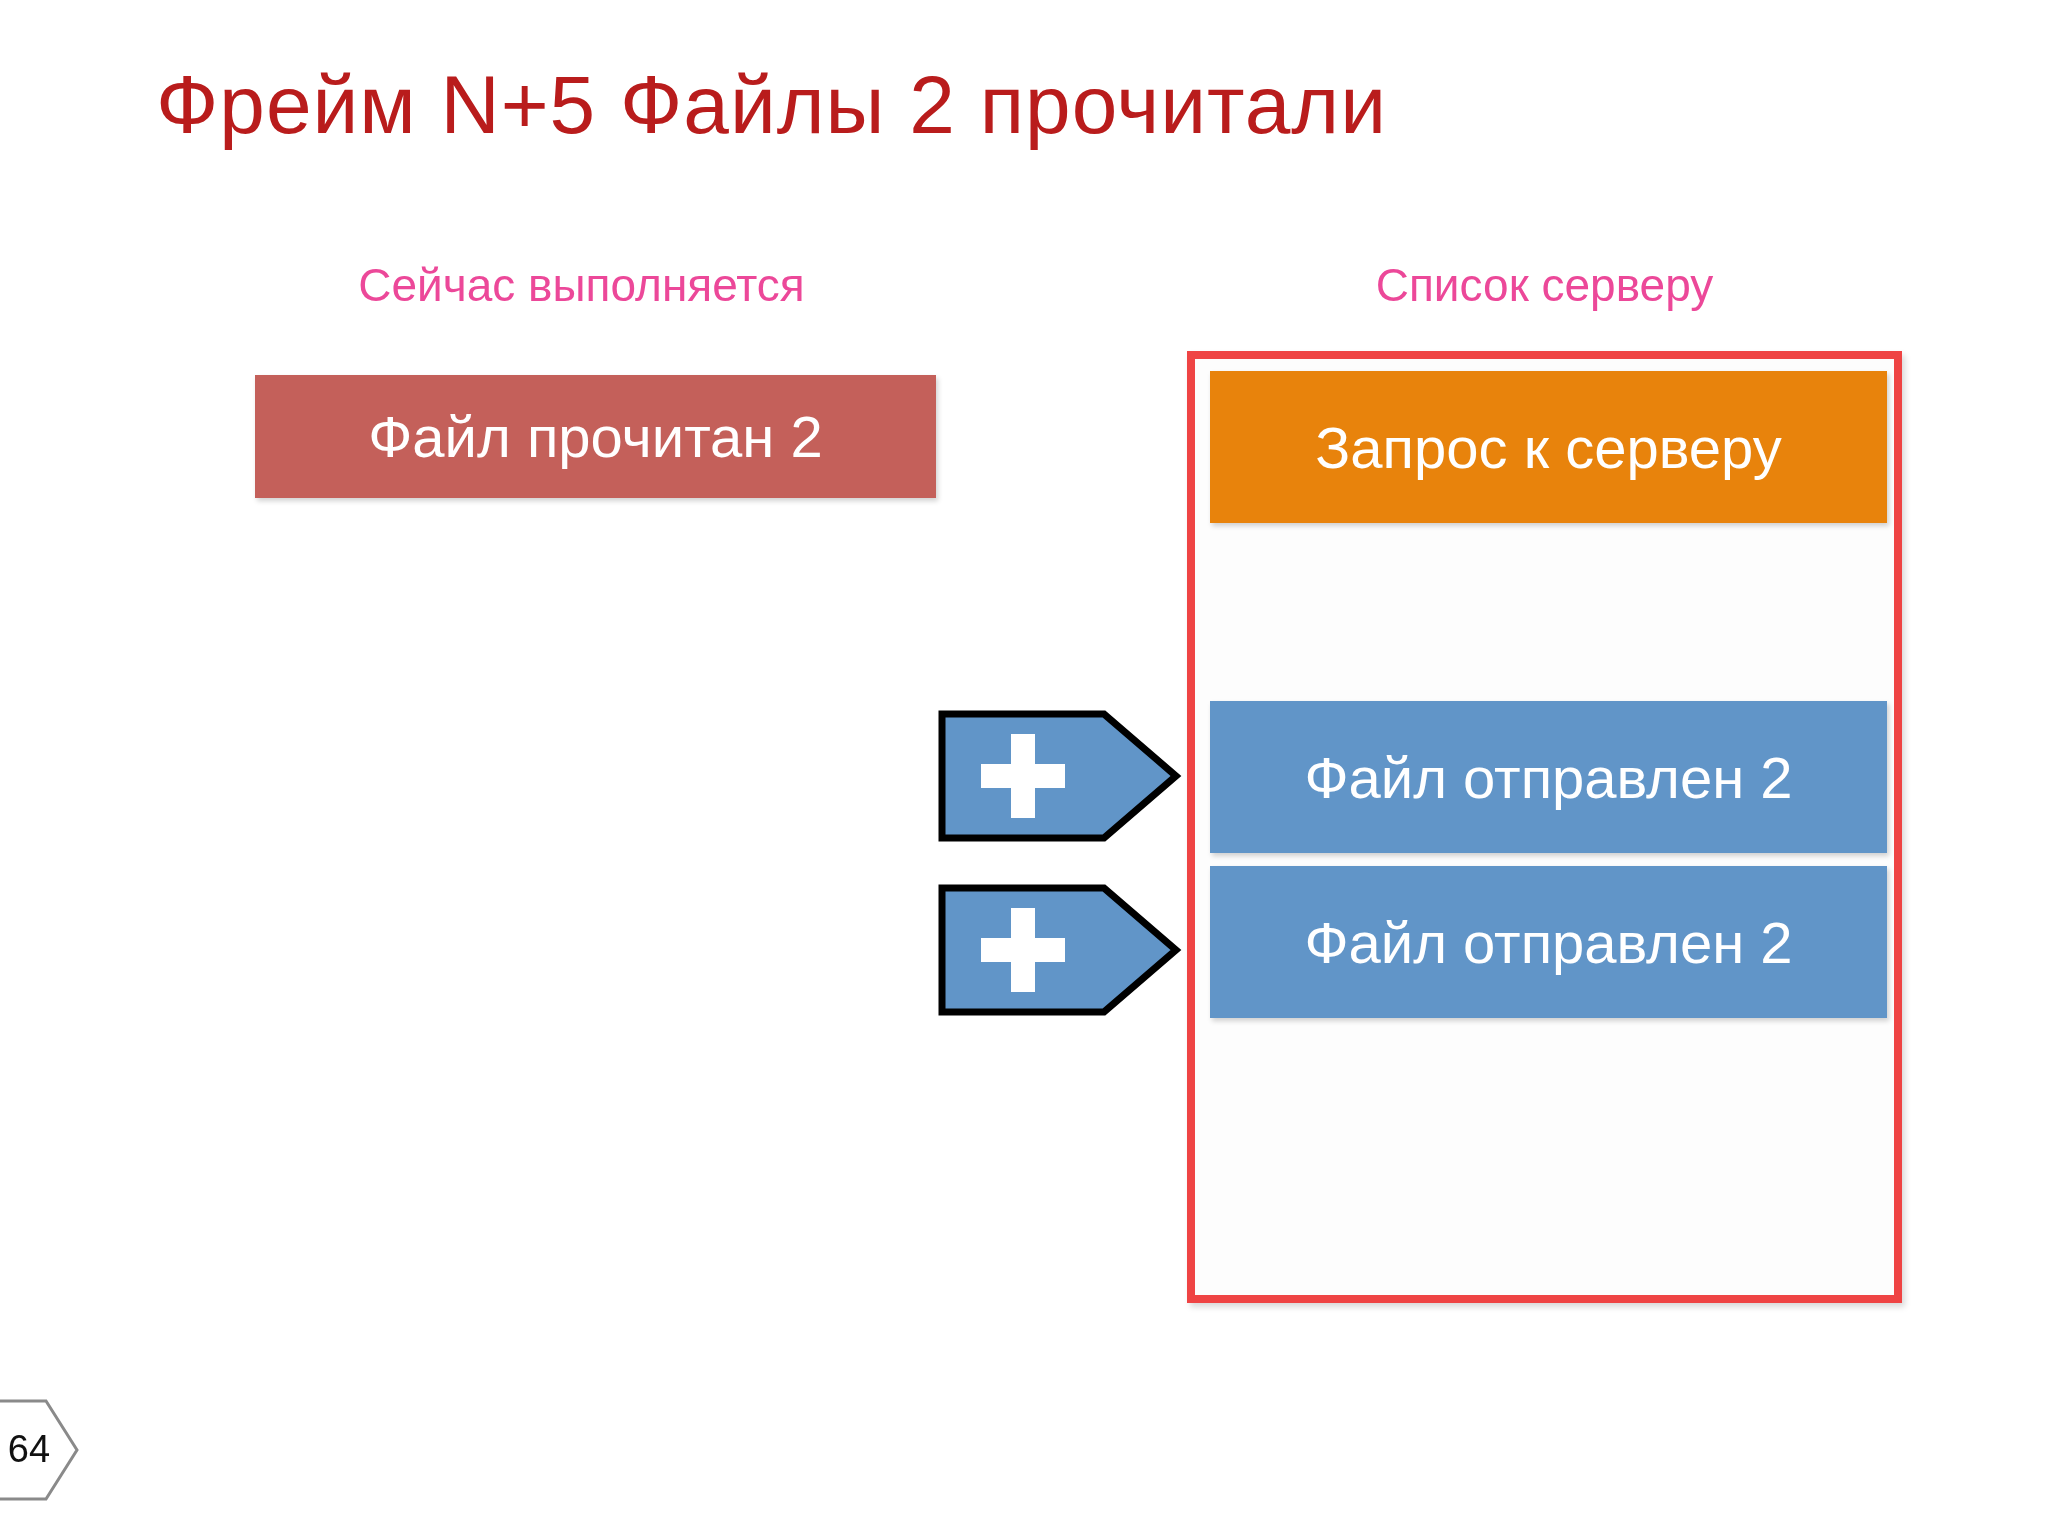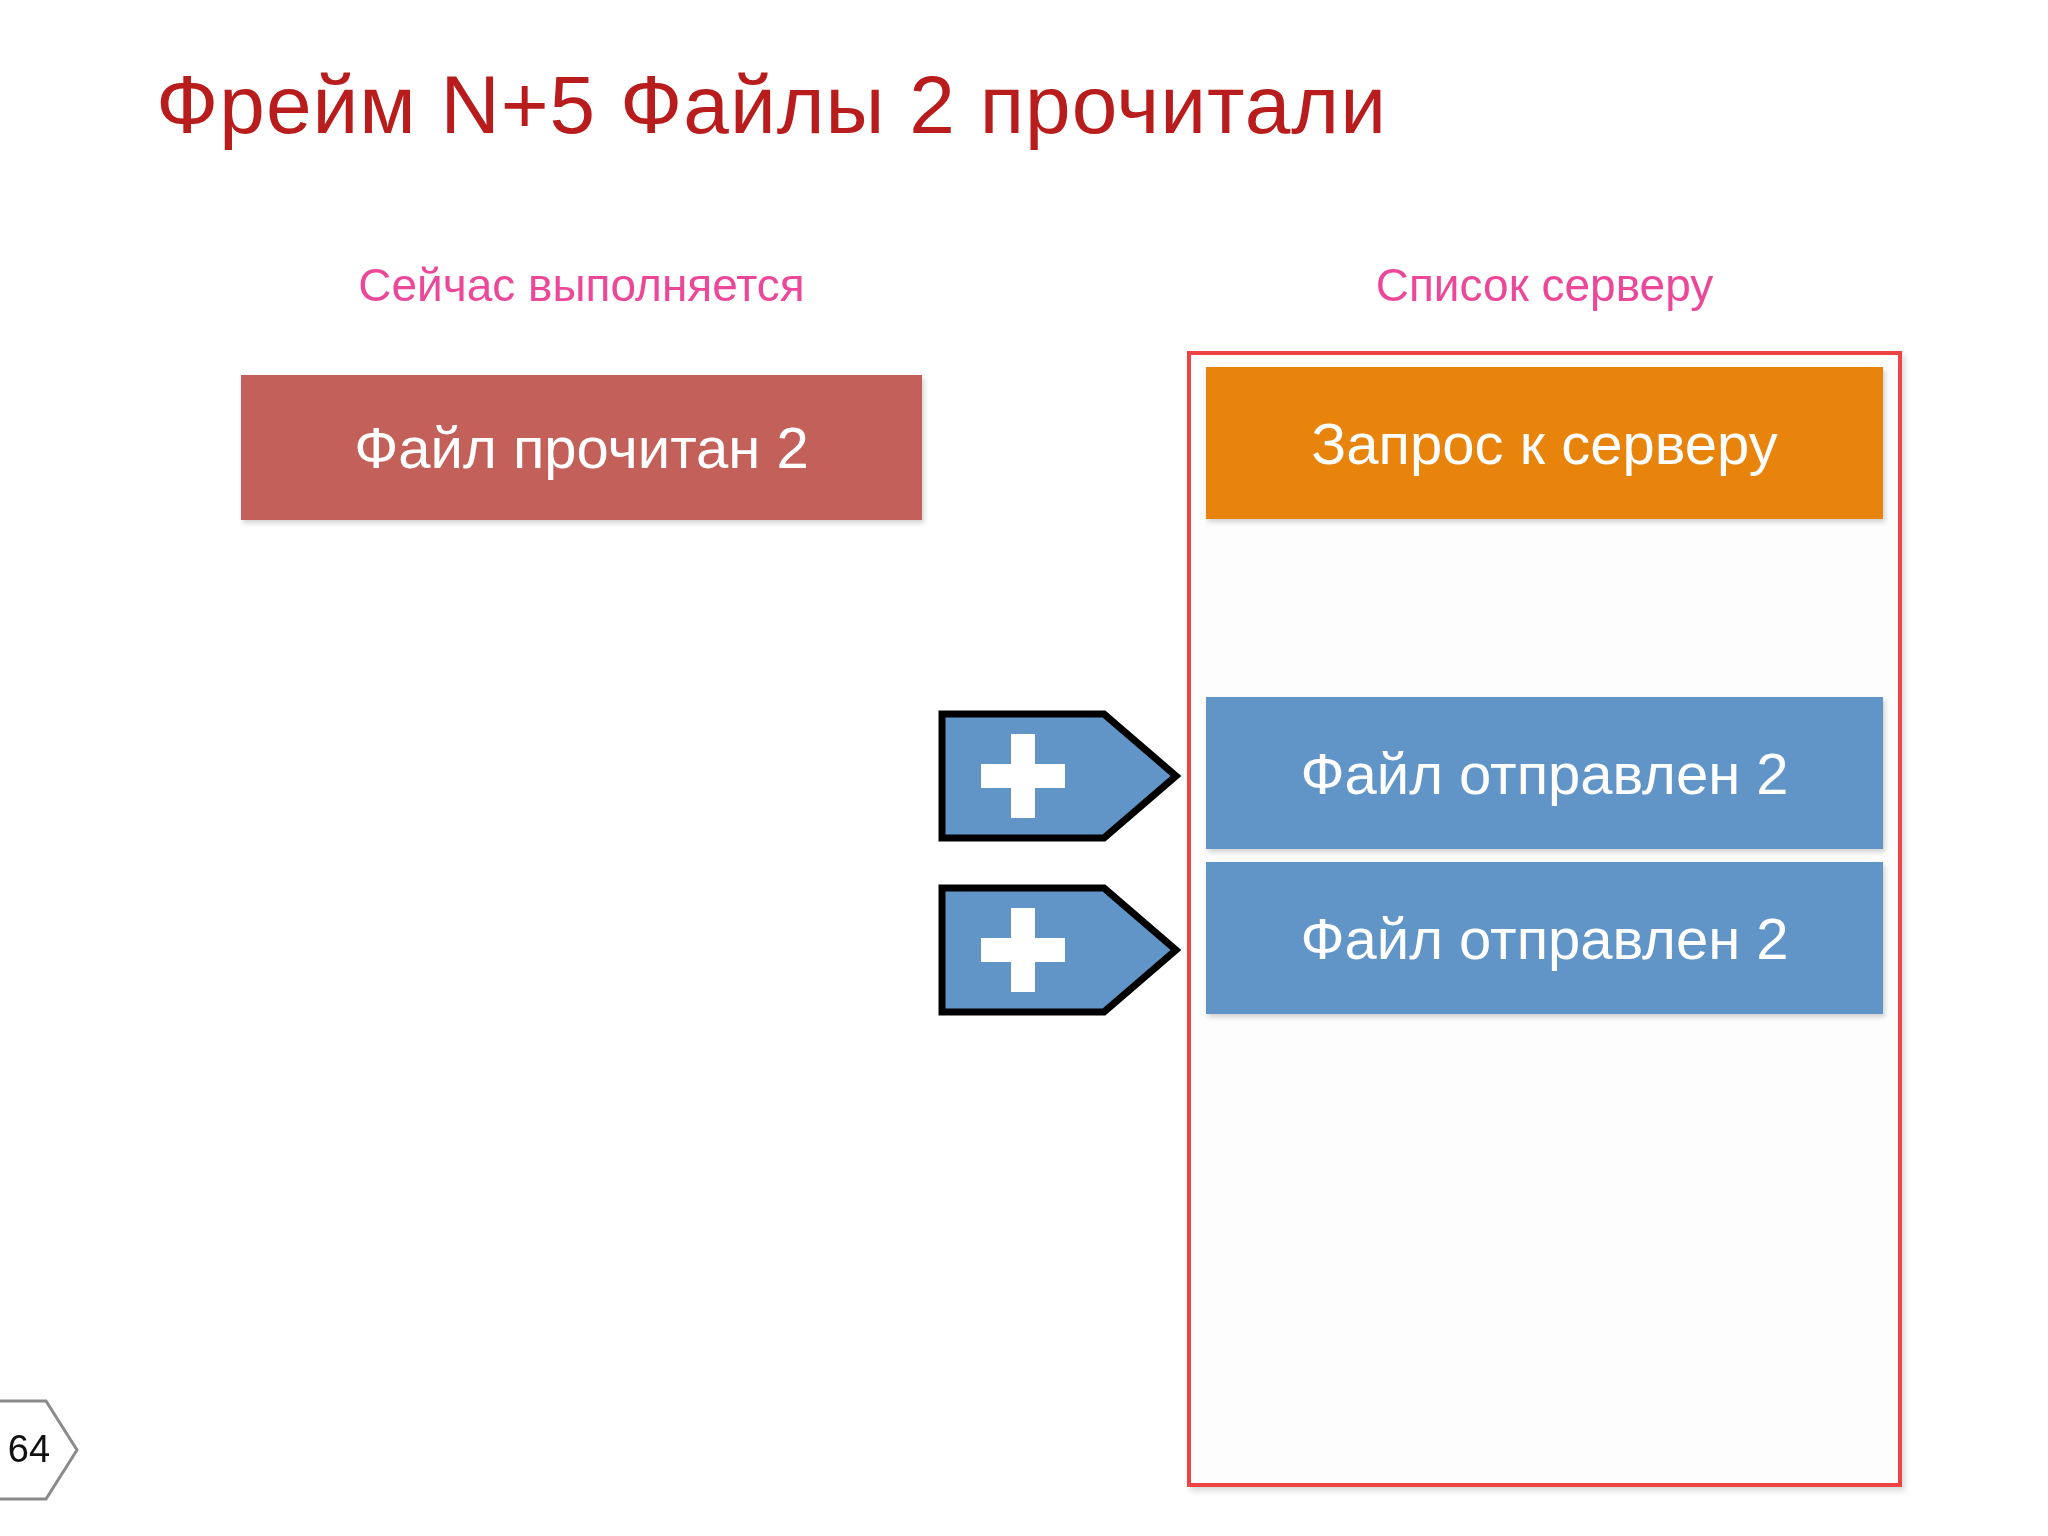--- a/index.html
+++ b/index.html
@@ -35,29 +35,29 @@
     display: flex;
     align-items: center;
     justify-content: center;
     color: #ffffff;
     font-size: 58px;
     white-space: nowrap;
     box-shadow: 2px 3px 5px rgba(0,0,0,0.18);
   }
 
   .current-box {
-    left: 241px; top: 375px;
-    width: 681px; height: 145px;
+    left: 255px; top: 375px;
+    width: 681px; height: 123px;
   }
 
   .events-panel {
     left: 1187px; top: 351px;
-    width: 715px; height: 1136px;
+    width: 715px; height: 952px;
     background: #fdfdfd;
-    border: 4px solid #ef4444;
+    border: 8px solid #ef4444;
     box-sizing: border-box;
     box-shadow: 3px 4px 6px rgba(0,0,0,0.15);
   }
   .events-panel .event-box {
     position: absolute;
     left: 15px;
     width: 677px;
     height: 152px;
   }
   .event-row-0 { top: 12px; }

